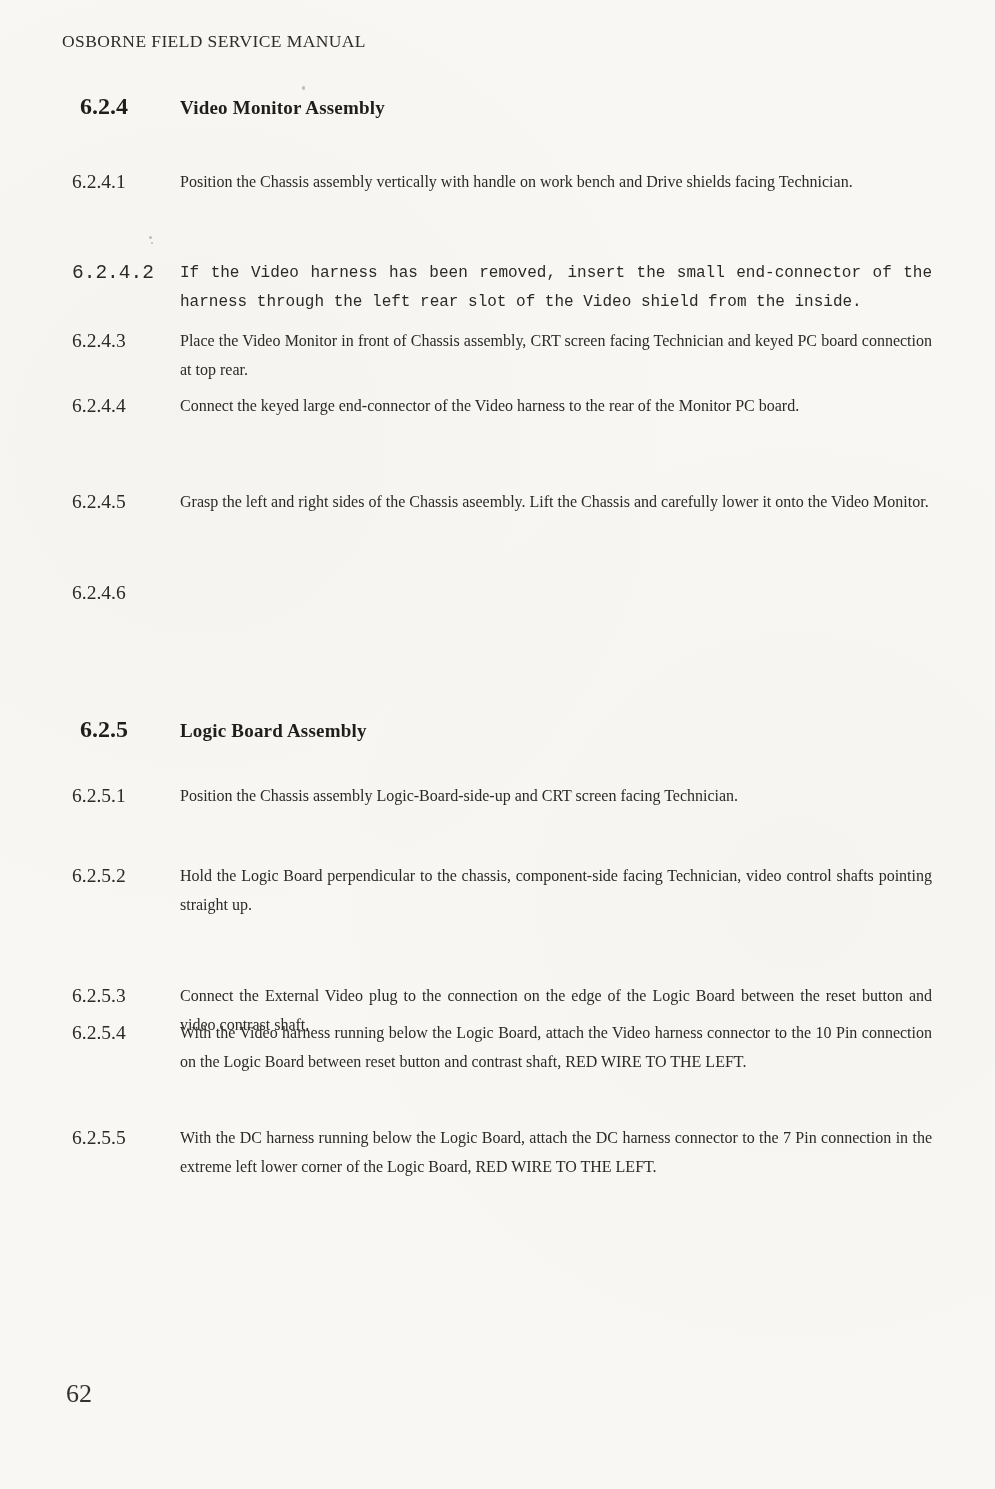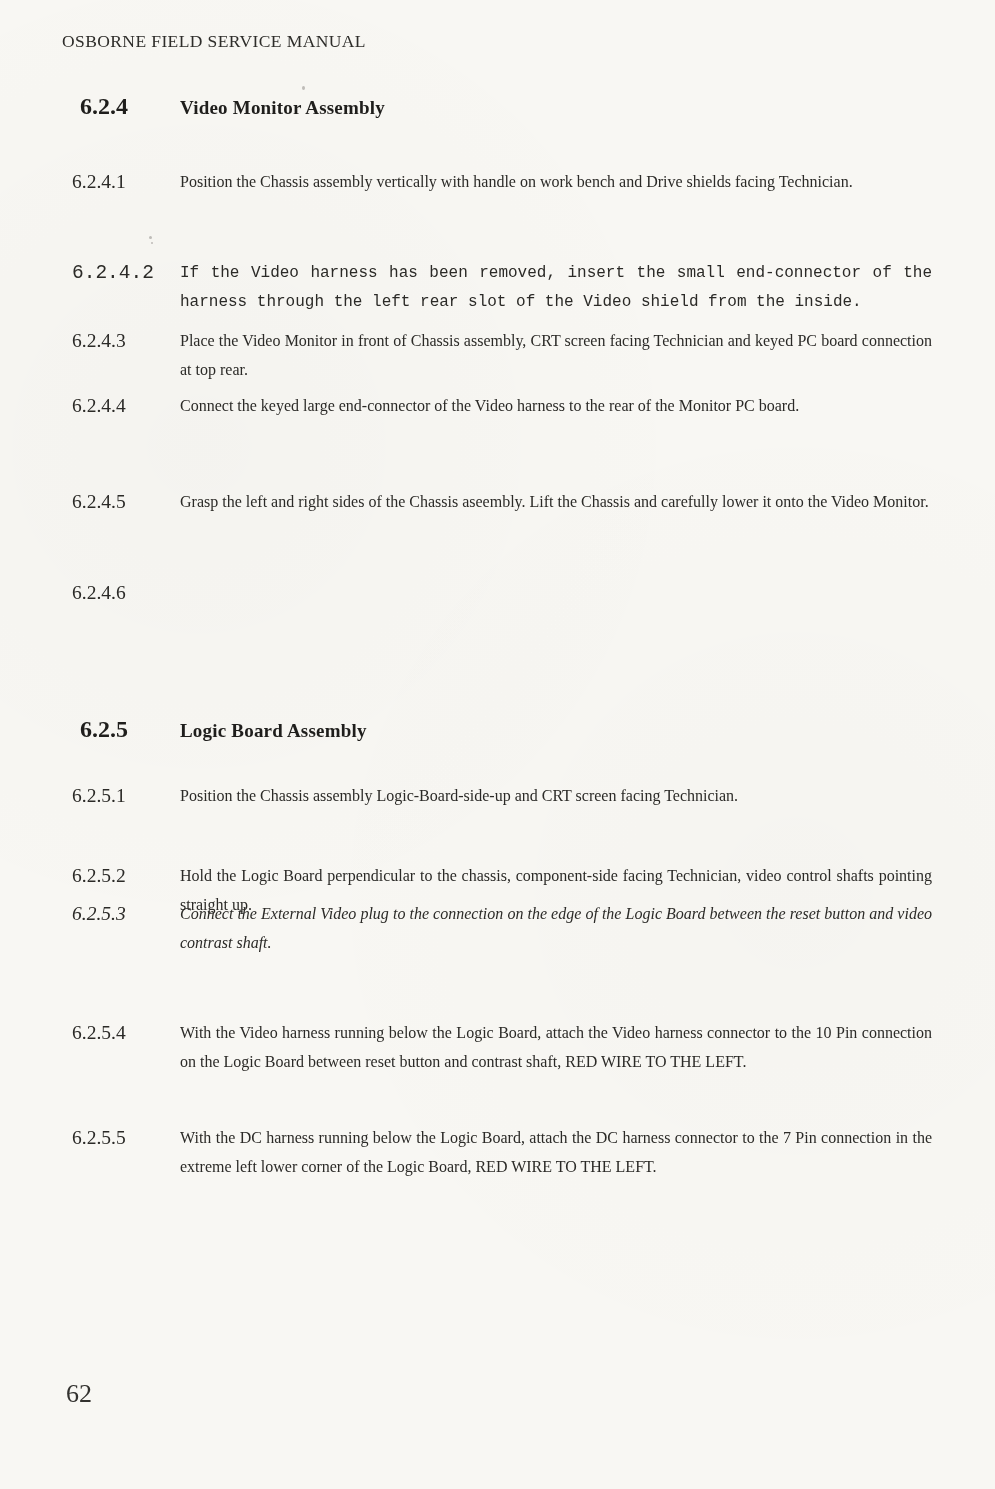--- a/index.html
+++ b/index.html
@@ -84,21 +84,21 @@
   
   .i1 { top: 167px; }
   .i2 { top: 259px; font-family: Liberation Mono, monospace; }
   .i3 { top: 326px; }
   .i4 { top: 391px; }
   .i5 { top: 487px; }
   .i6 { top: 578px; }
   
   .i7  { top: 781px; }
   .i8  { top: 861px; }
-  .i9  { top: 899px; font-style: italic; }
+  .i9  { top: 981px; }
   .i10 { top: 1018px; }
   .i11 { top: 1123px; }
 
   .page-number {
     position: absolute;
     left: 66px;
     top: 1379px;
     font-size: 26px;
     color: #33322f;
   }

